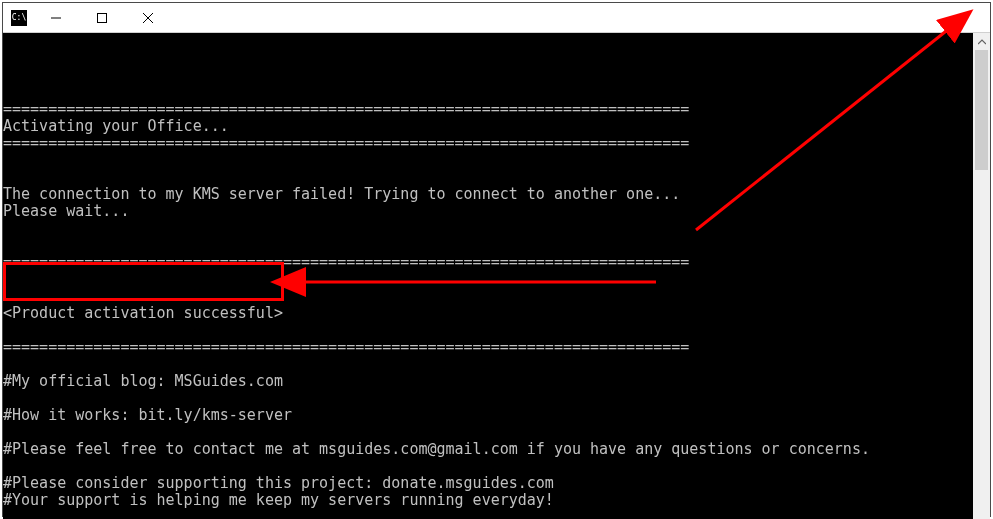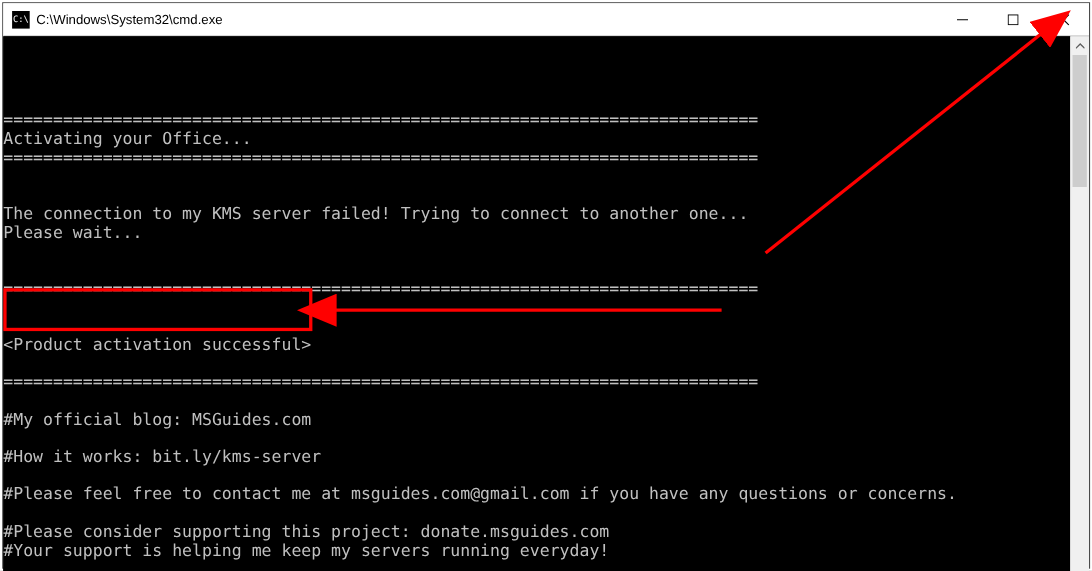--- a/index.html
+++ b/index.html
@@ -111,21 +111,20 @@
   }
 </style>
 </head>
 <body>
 
 <div class="window">
   <div class="titlebar">
     <div class="titlebar-icon">
       <span>C:\</span>
     </div>
-    <div class="titlebar-title">C:\Windows\System32\cmd.exe</div>
     <div class="titlebar-buttons">
       <div class="tb-btn">
         <svg viewBox="0 0 10 10">
             <line x1="0" y1="5" x2="10" y2="5" stroke="currentColor" stroke-width="1"></line>
           </svg>
       </div>
       <div class="tb-btn">
         <svg viewBox="0 0 10 10">
             <rect x="0.5" y="0.5" width="9" height="9" fill="none" stroke="currentColor" stroke-width="1"></rect>
           </svg>

